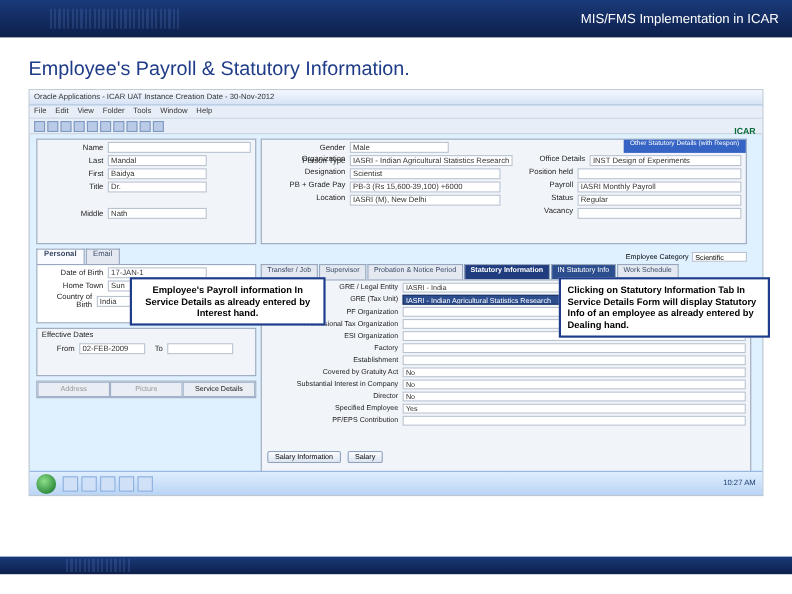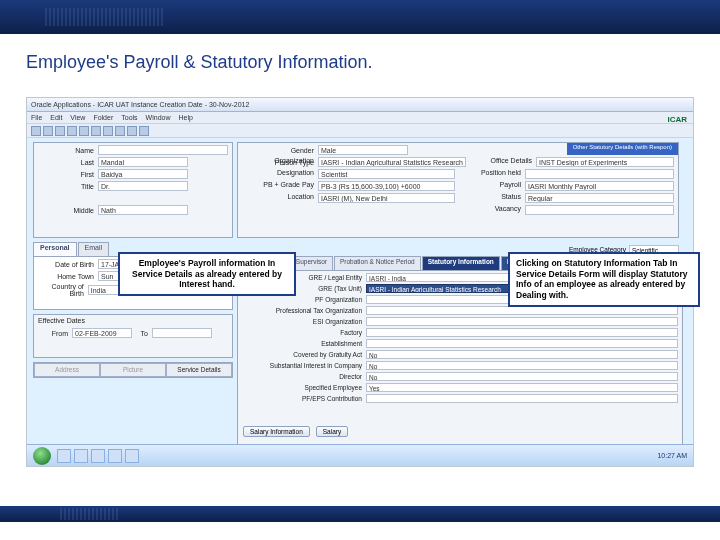--- a/index.html
+++ b/index.html
@@ -1,22 +1,22 @@
 <!DOCTYPE html>
 <html><head>
 <meta charset="utf-8">
 <style>
   * { box-sizing: border-box; margin: 0; padding: 0; font-family: Arial, sans-serif; }
   body { width: 720px; height: 540px; background: #fff; position: relative; overflow: hidden; }
   .header-bar { height: 34px; background: linear-gradient(to bottom,#1a3a7a,#0d1f4a); display:flex; align-items:center; justify-content:flex-end; padding:0 12px; color:#fff; font-size:12px; }
   .header-dots { position:absolute; left:45px; top:8px; width:120px; height:18px; background:repeating-linear-gradient(90deg,#4a6ab0 0 2px,transparent 2px 4px); opacity:.3;}
-  .slide-title { font-size:18px; color:#1f3c88; margin:18px 0 24px 26px; }
+  .slide-title { font-size:18px; color:#1f3c88; margin:18px 0 8px 26px; }
   .app-shot { position:relative; margin:0 26px; width:668px; height:370px; border:1px solid #bfc7d0; background:#dff0ff; }
   .app-titlebar { height:14px; background:linear-gradient(#f4f8ff,#d6e3f5); border-bottom:1px solid #9eb6d6; font-size:7px; color:#333; padding:1px 4px; display:flex; align-items:center; }
-  .icar-logo { position:absolute; right:6px; top:17px; font-size:8px; font-weight:bold; color:#0a6b3a; }
+  .icar-logo { position:absolute; right:6px; top:33px; font-size:8px; font-weight:bold; color:#0a6b3a; }
   .app-menu { height:12px; background:#e8eef7; font-size:7px; color:#333; padding:0 4px; border-bottom:1px solid #c7d3e2; display:flex; gap:8px; align-items:center;}
   .app-toolbar { height:14px; background:#e8eef7; border-bottom:1px solid #c7d3e2; display:flex; gap:2px; padding:2px 4px;}
   .tool-icon { width:10px; height:10px; background:#b9cbe6; border:1px solid #7f9ac0; }
   .form-body { position:relative; height:calc(100% - 40px); }
   .panel { position:absolute; background:#f1f4f9; border:1px solid #98a7bd; font-size:7px; color:#333; }
   .panel-a { left:6px; top:4px; width:200px; height:96px; }
   .panel-b { left:210px; top:4px; width:442px; height:96px; }
   .blue-tab-badge { position:absolute; right:0; top:0; height:12px; background:#3564c4; color:#fff; font-size:6px; padding:1px 6px; }
   .field-row { display:flex; align-items:center; margin:2px 4px; }
   .lbl { width:56px; text-align:right; margin-right:4px; color:#222;}
@@ -54,20 +54,21 @@
   .bottom-slide-edge { position:absolute; left:0; bottom:0; width:100%; height:34px; background:#fff;}
   .bottom-slide-edge::before { content:""; position:absolute; left:0; right:0; top:0; height:16px; background:linear-gradient(to bottom,#1a3a7a,#0d1f4a);}
   .salary-btns { position:absolute; left:216px; top:328px; display:flex; gap:6px; z-index:0;}
   .salary-btns .btn { font-size:6.5px; padding:1px 6px;}
 </style>
 </head>
 <body>
 
 <div class="header-bar">
   <div class="header-dots"></div>
+  <span>MIS/FMS Implementation in ICAR</span>
 </div>
 
 <div class="slide-title">Employee's Payroll &amp; Statutory Information.</div>
 
 <div class="app-shot">
   <div class="app-titlebar">
     <span>Oracle Applications - ICAR UAT Instance   Creation Date - 30-Nov-2012</span>
   </div>
   <span class="icar-logo">ICAR</span>
   <div class="app-menu">
@@ -301,17 +302,17 @@
         <div class="ti"></div>
       </div>
     </div>
     <div class="tray">
       <span class="clock">10:27 AM</span>
     </div>
   </div>
 </div>
 
 <div class="callout callout-left">Employee's Payroll information In Service Details as already entered by Interest hand.</div>
-<div class="callout callout-right">Clicking on Statutory Information Tab In Service Details Form will display Statutory Info of an employee as already entered by Dealing with.</div>
+<div class="callout callout-right">Clicking on Statutory Information Tab In Service Details Form will display Statutory Info of an employee as already entered by Dealing hand.</div>
 
 <div class="bottom-slide-edge">
   <div class="footer-dots"></div>
 </div>
 
 </body></html>

